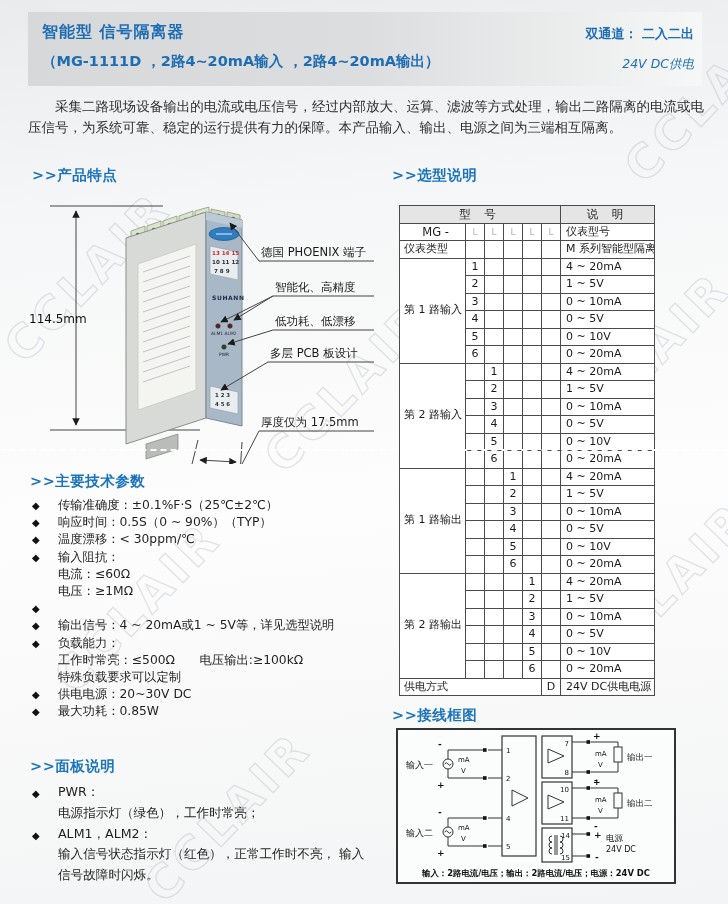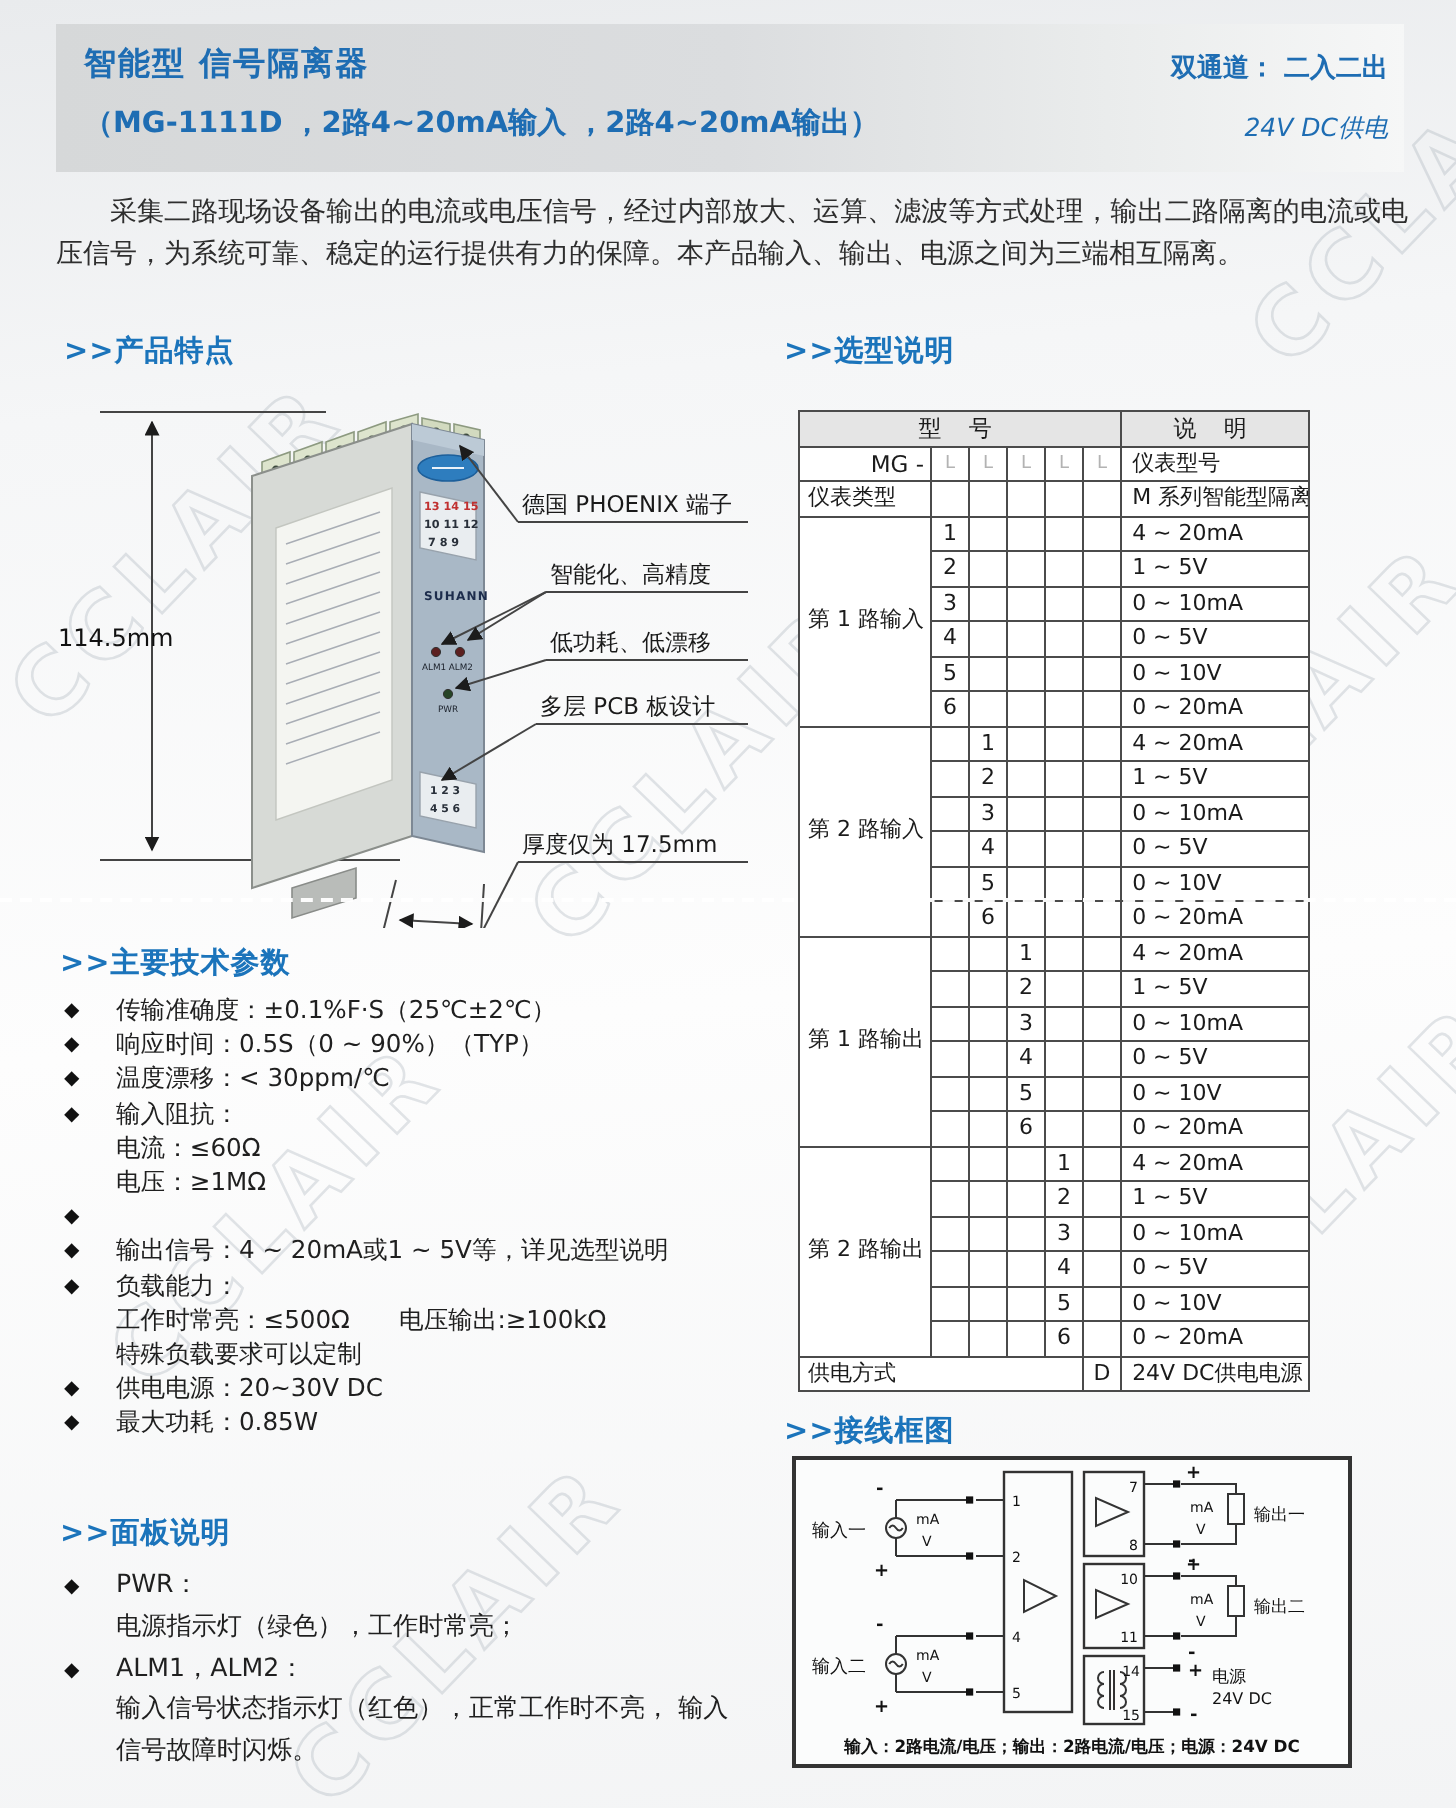--- a/index.html
+++ b/index.html
@@ -37,21 +37,21 @@
   #techlist .li{display:flex;line-height:16.2px;font-size:12.3px;color:#1f1f1f;}
   #techlist .d{flex:none;width:26px;font-size:10px;padding-top:1px;color:#111;}
   #panellist{position:absolute;left:32px;top:783px;width:350px;}
   #panellist .li{display:flex;line-height:18.8px;font-size:12.6px;color:#1f1f1f;}
   #panellist .d{flex:none;width:26px;font-size:10px;padding-top:2px;color:#111;}
   .hidden-d{visibility:hidden;}
   #seltable{position:absolute;left:399px;top:205px;border-collapse:collapse;table-layout:fixed;width:256px;background:#fff;}
   #seltable td{border:1px solid #4b4b4b;height:16.5px;line-height:16.5px;font-size:11px;padding:0 2px;color:#1b1b1b;white-space:nowrap;overflow:hidden;}
   #seltable .th{text-align:center;background:#e5e5e5;letter-spacing:5px;font-size:11.5px;}
   #seltable .lbl{padding-left:4px;}
-  #seltable .mg{text-align:right;padding-right:3px;font-size:11.5px;}
+  #seltable .mg{text-align:right;padding-right:16px;font-size:11.5px;}
   #seltable .ph{color:#b3b3b3;text-align:center;font-size:9px;}
   #seltable .num{text-align:center;}
   #seltable .code{text-align:center;}
   #seltable .desc{padding-left:5px;}
   #wiring{position:absolute;left:396px;top:728px;}
   .dash{position:absolute;left:0;top:449px;width:728px;border-top:2px dashed rgba(255,255,255,.95);pointer-events:none;}
 </style>
 </head>
 <body>
 

